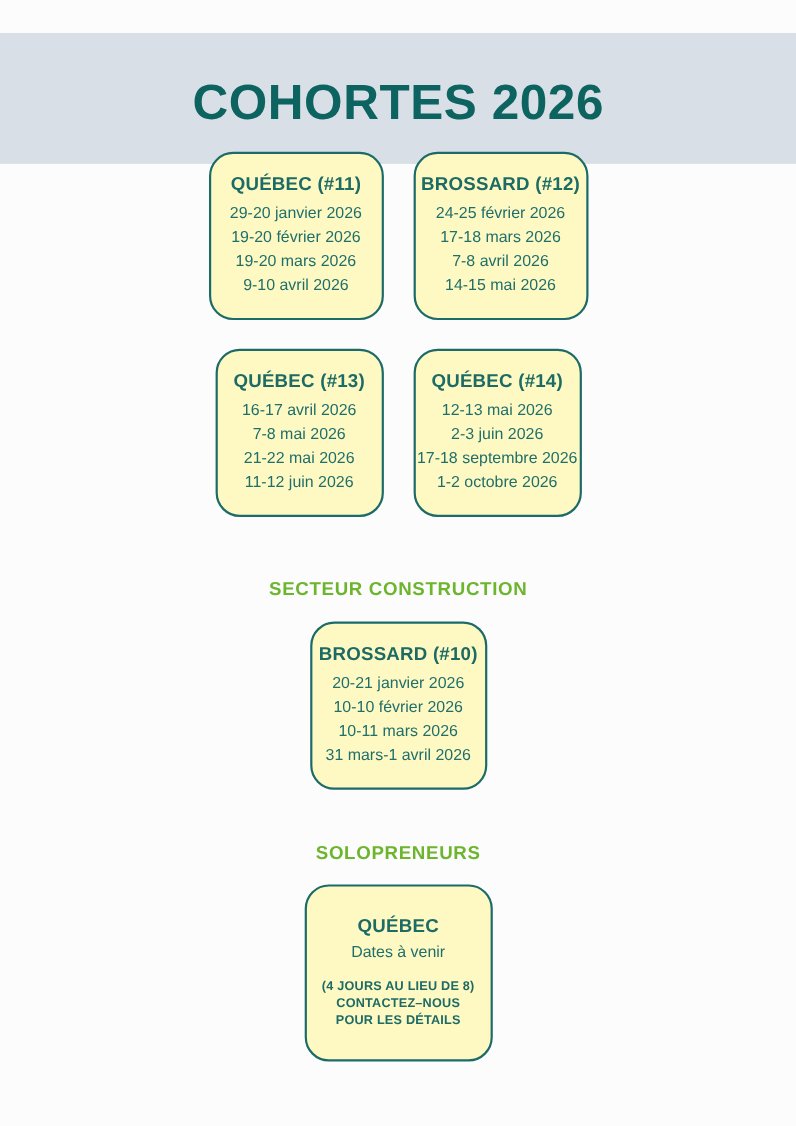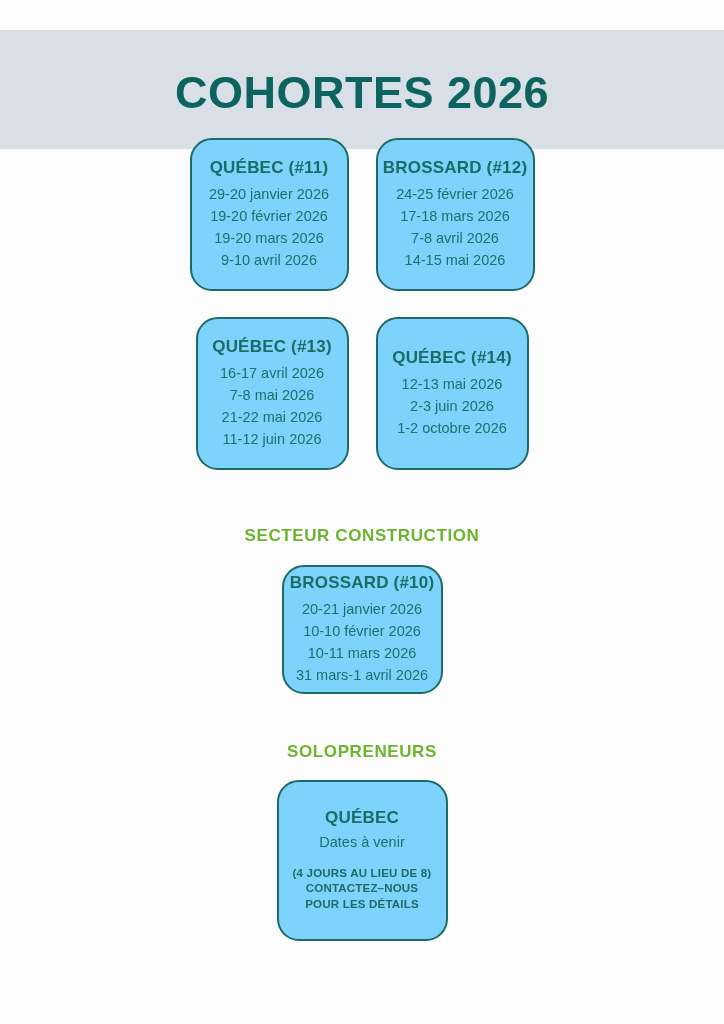--- a/index.html
+++ b/index.html
@@ -61,21 +61,21 @@
   }
 
   
   .card-row {
     display: flex;
     justify-content: center;
     gap: 27px;
   }
 
   .card {
-    background: #7dd3fc;
+    background: #fef9c3;
     border: 2px solid #1c6b68;
     border-radius: 22px;
     text-align: center;
     padding: 14px 14px;
     display: flex;
     flex-direction: column;
     align-items: center;
     justify-content: center;
   }
 
@@ -91,21 +91,21 @@
   .card-date {
     color: #1f6f6b;
     font-size: 14.5px;
     line-height: 1.52;
     white-space: nowrap;
   }
 
   
   .row-mixtes-1 .card { width: 159px; height: 153px; }
   .row-mixtes-2 .card { width: 153px; height: 153px; text-align: center; }
-  .card-construction { width: 161px; height: 129px; }
+  .card-construction { width: 161px; height: 153px; }
   .card-solo { width: 171px; height: 161px; }
 
   .card-solo .card-title { margin-bottom: 4px; }
   .card-solo .card-subtitle {
     color: #1f6f6b;
     font-size: 14.5px;
     line-height: 1.5;
     margin-bottom: 12px;
   }
   .card-solo .note-line {
@@ -158,20 +158,21 @@
       <div class="card-title">QUÉBEC (#13)</div>
       <div class="card-date">16-17 avril 2026</div>
       <div class="card-date">7-8 mai 2026</div>
       <div class="card-date">21-22 mai 2026</div>
       <div class="card-date">11-12 juin 2026</div>
     </div>
     <div class="card">
       <div class="card-title">QUÉBEC (#14)</div>
       <div class="card-date">12-13 mai 2026</div>
       <div class="card-date">2-3 juin 2026</div>
+      <div class="card-date">17-18 septembre 2026</div>
       <div class="card-date">1-2 octobre 2026</div>
     </div>
   </div>
 
   <h2 class="section-heading sec-construction-heading">SECTEUR CONSTRUCTION</h2>
 
   <div class="row-construction">
     <div class="card card-construction">
       <div class="card-title">BROSSARD (#10)</div>
       <div class="card-date">20-21 janvier 2026</div>

